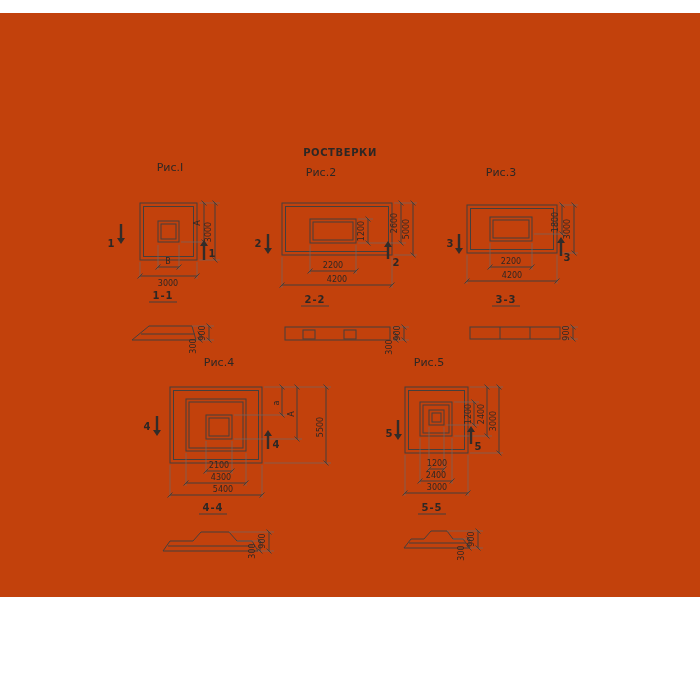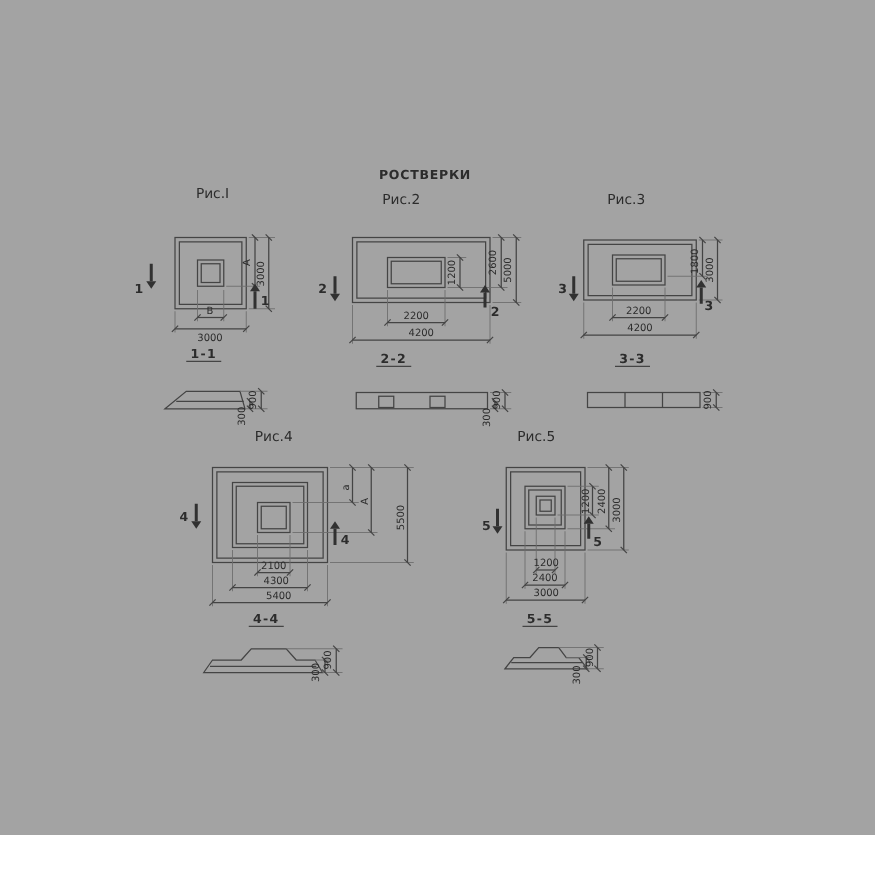--- a/index.html
+++ b/index.html
@@ -1,17 +1,17 @@
 <!DOCTYPE html>
 <html><head>
 <meta charset="utf-8">
 <style>
   html,body{margin:0;padding:0;background:#ffffff;}
   body{width:700px;height:700px;overflow:hidden;}
-  .canvas{position:relative;width:700px;height:668px;background:#a3a3a3;}
+  .canvas{position:relative;width:700px;height:584px;background:#c2410c;margin-top:13px;}
   svg{position:absolute;left:0;top:0;opacity:.95;}
   svg line,svg rect,svg polygon,svg polyline,svg path{stroke:#3f3f3f;fill:none;stroke-width:1;}
   svg .thin{stroke:#6a6a6a;stroke-width:.7;}
   svg .thick{stroke:#2b2b2b;stroke-width:2.4;}
   svg .arrow{fill:#2b2b2b;stroke:none;}
   svg .dl{marker-start:url(#tk);marker-end:url(#tk);}
   svg text{fill:#262626;font-family:"DejaVu Sans","Liberation Sans",sans-serif;}
   .dim{font-size:8px;}
   .lbl{font-size:11px;}
   .sec{font-size:10px;font-weight:bold;letter-spacing:1px;}

